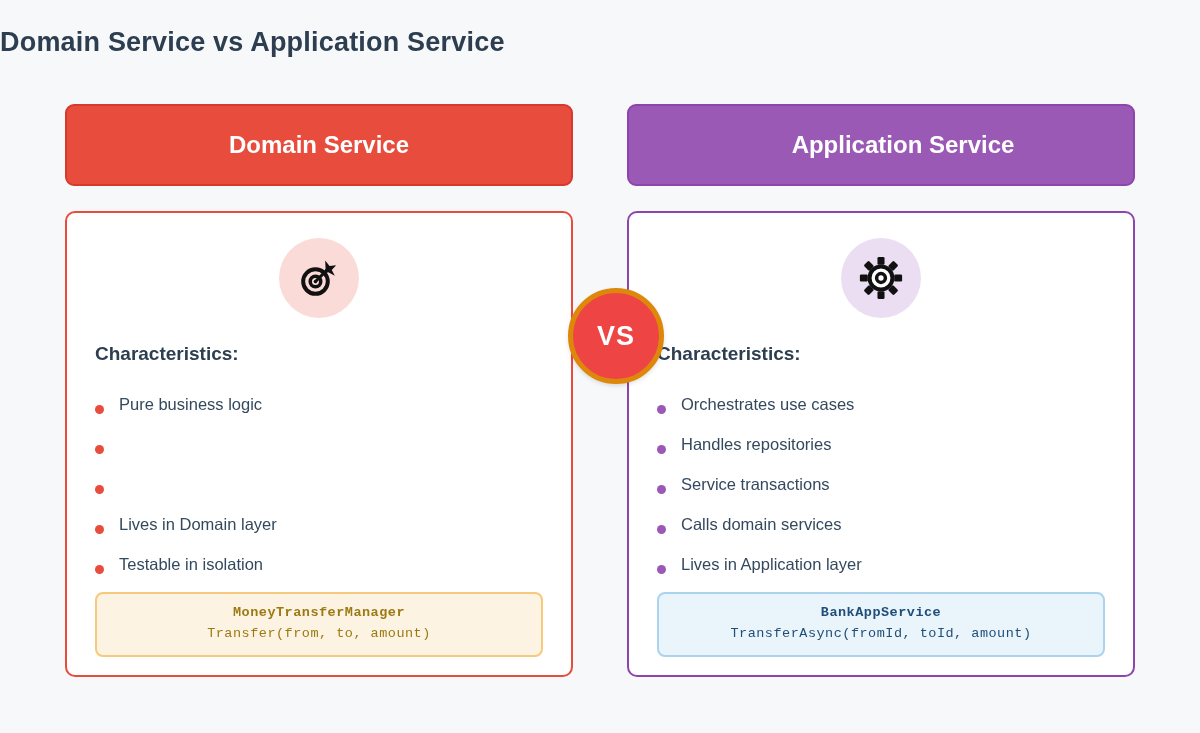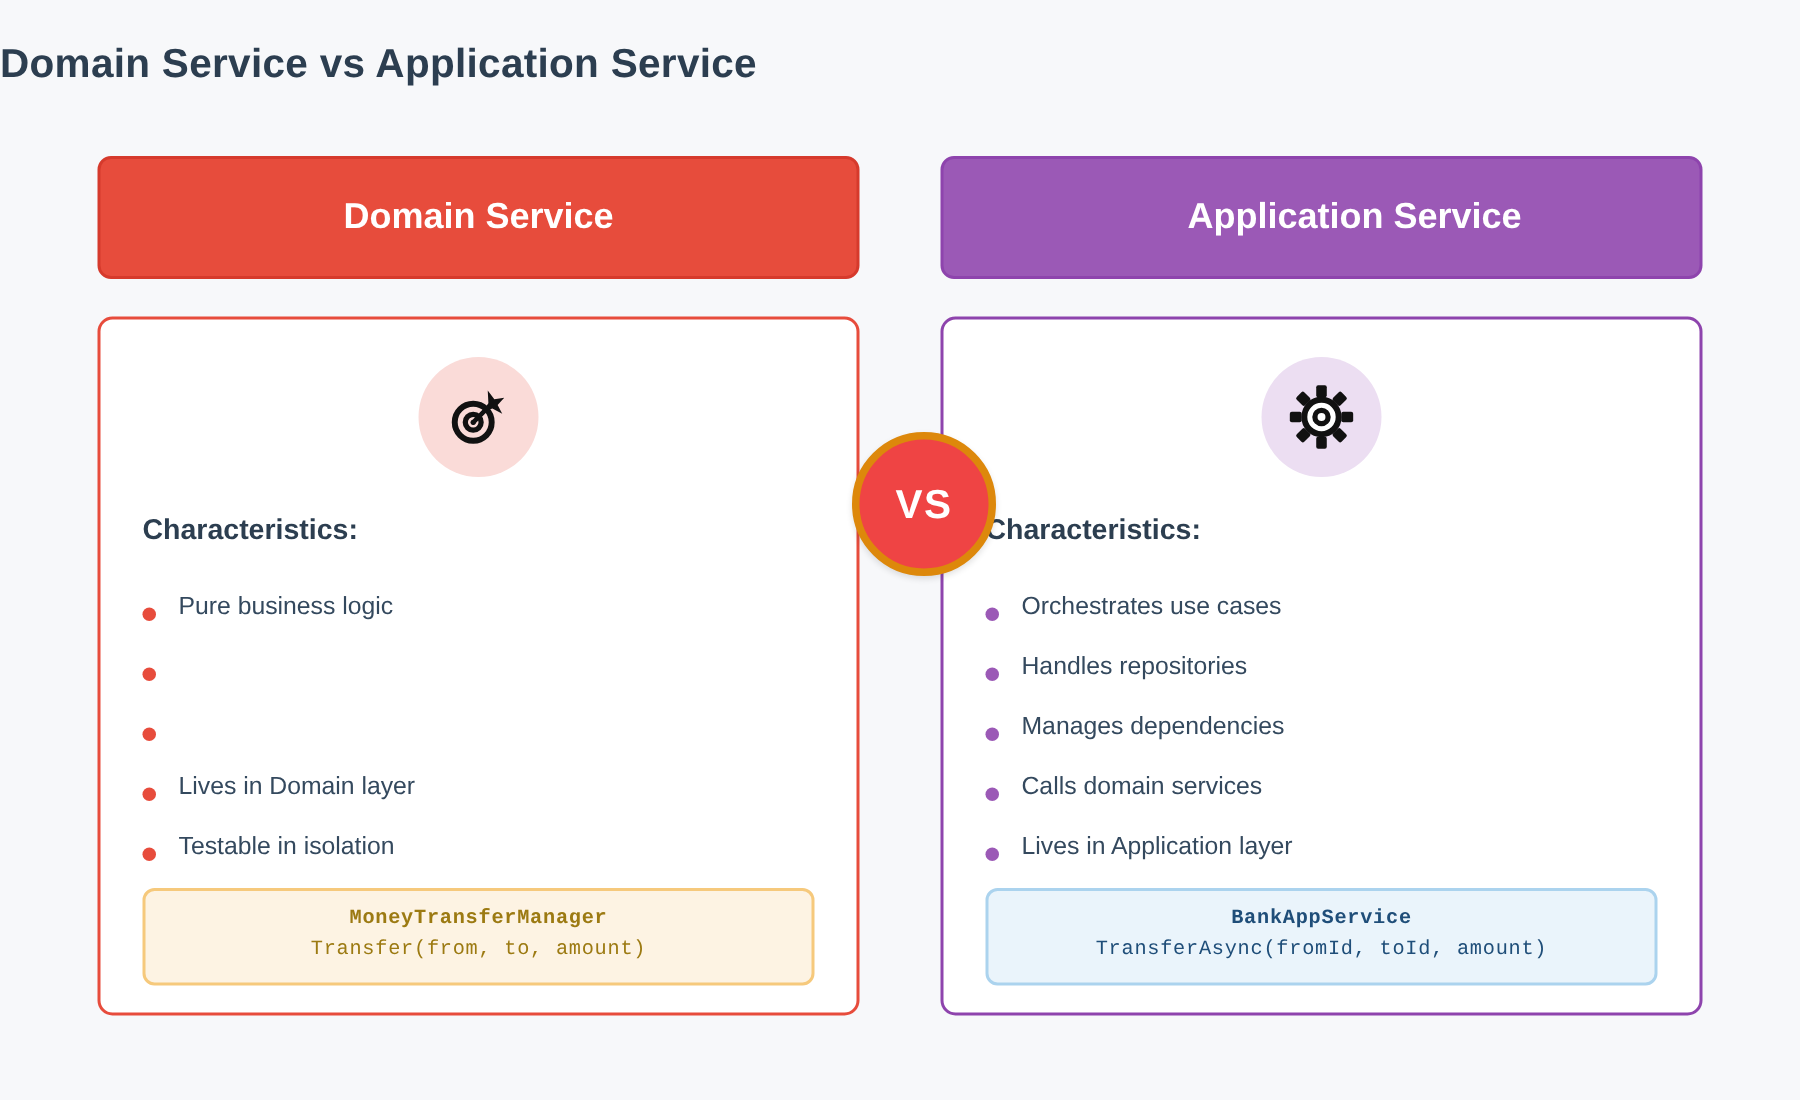--- a/index.html
+++ b/index.html
@@ -211,21 +211,21 @@
           <li>
               <span class="bullet-dot"></span>
               <span>Orchestrates use cases</span>
             </li>
           <li>
               <span class="bullet-dot"></span>
               <span>Handles repositories</span>
             </li>
           <li>
               <span class="bullet-dot"></span>
-              <span>Manages dependencies</span>
+              <span>Service transactions</span>
             </li>
           <li>
               <span class="bullet-dot"></span>
               <span>Calls domain services</span>
             </li>
           <li>
               <span class="bullet-dot"></span>
               <span>Lives in Application layer</span>
             </li>
         </ul>

